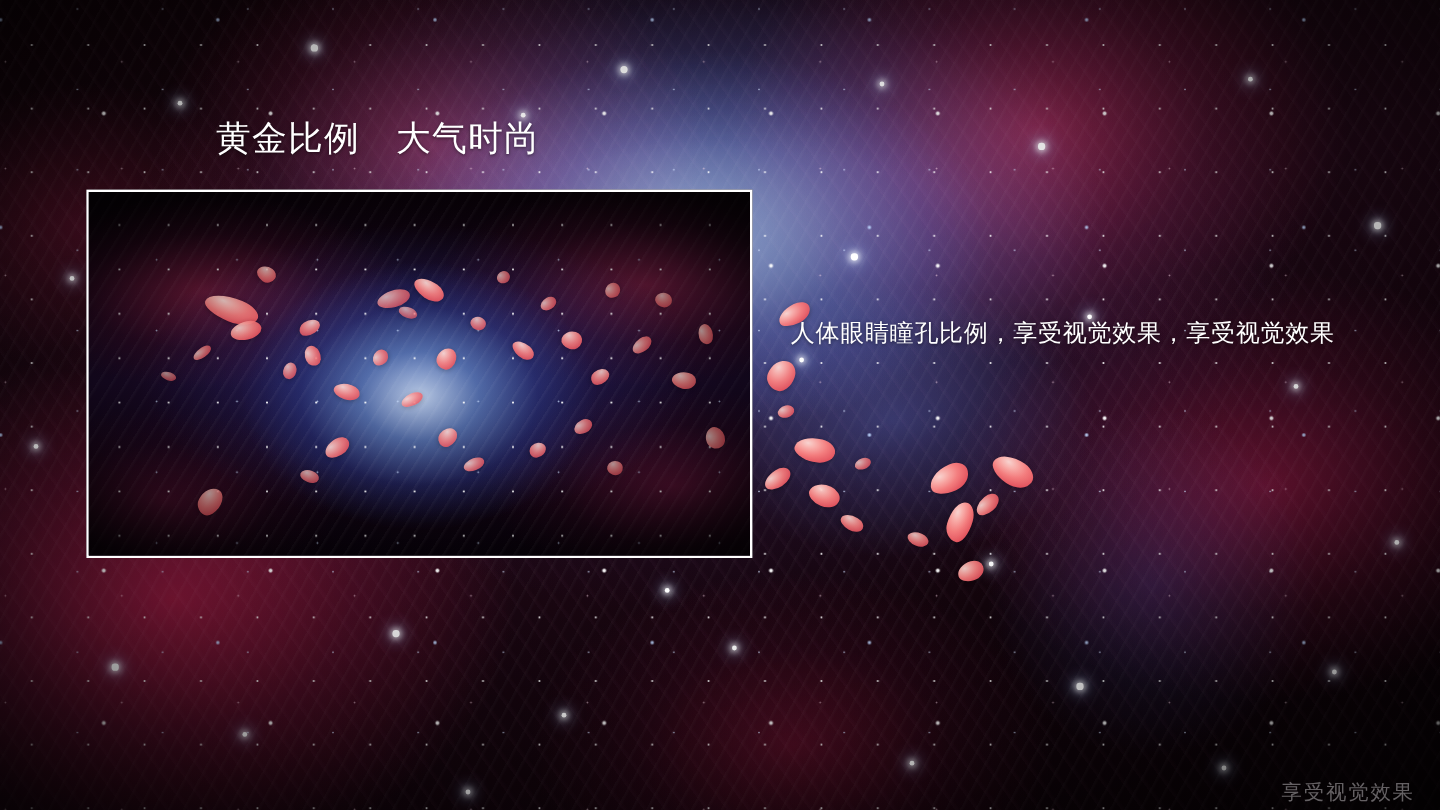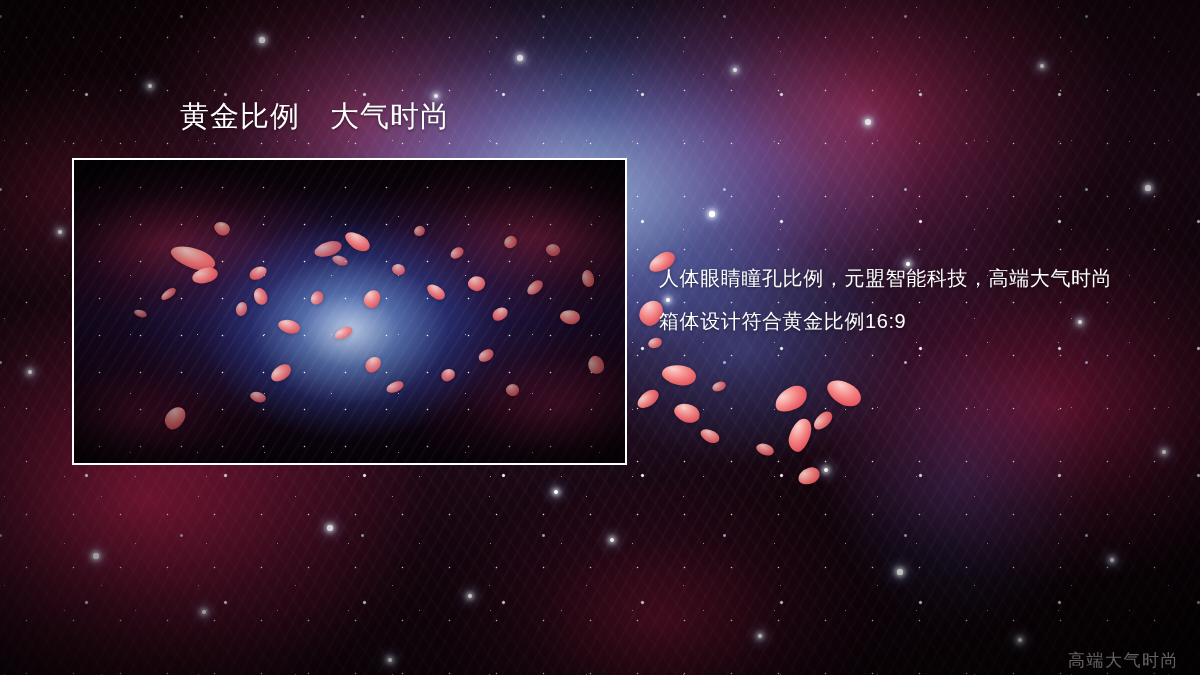--- a/index.html
+++ b/index.html
@@ -333,19 +333,18 @@
           <div class="petal" style="left: 404px; top: 190px; width: 16px; height: 11px; border-radius: 56% 44% 50% 50% / 56% 46% 54% 44%; transform: rotate(-26deg); opacity: 0.78;"></div>
           <div class="petal" style="left: 432px; top: 224px; width: 13px; height: 12px; border-radius: 56% 44% 50% 50% / 54% 48% 52% 46%; transform: rotate(18deg); opacity: 0.76;"></div>
           <div class="petal" style="left: 92px; top: 246px; width: 18px; height: 24px; border-radius: 60% 40% 46% 54% / 60% 42% 58% 40%; transform: rotate(28deg); opacity: 0.86;"></div>
           <div class="petal" style="left: 514px; top: 196px; width: 16px; height: 18px; border-radius: 58% 42% 48% 52% / 58% 46% 54% 42%; transform: rotate(-34deg); opacity: 0.84;"></div>
         </div>
       <div id="panel-vignette"></div>
     </div>
   </div>
 
   <div id="body-text">
-    <div class="body-line">人体眼睛瞳孔比例，元盟智能科技，高端大气时尚</div>
-    <div class="body-line">箱体设计符合黄金比例16:9</div>
+    <div class="body-line">人体眼睛瞳孔比例，享受视觉效果，享受视觉效果</div>
   </div>
 
-  <div id="watermark">高端大气时尚</div>
+  <div id="watermark">享受视觉效果</div>
 
 </div>
 
 </body></html>

